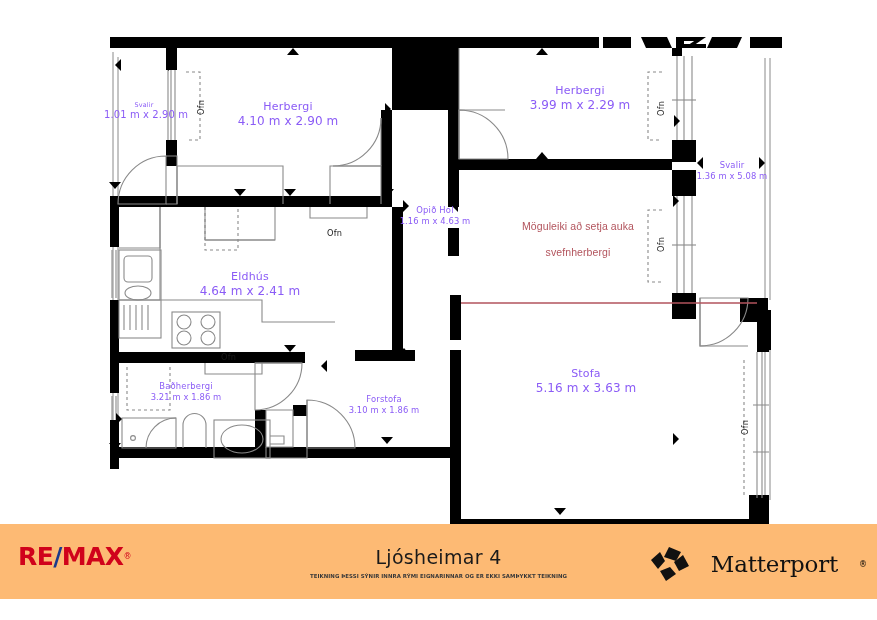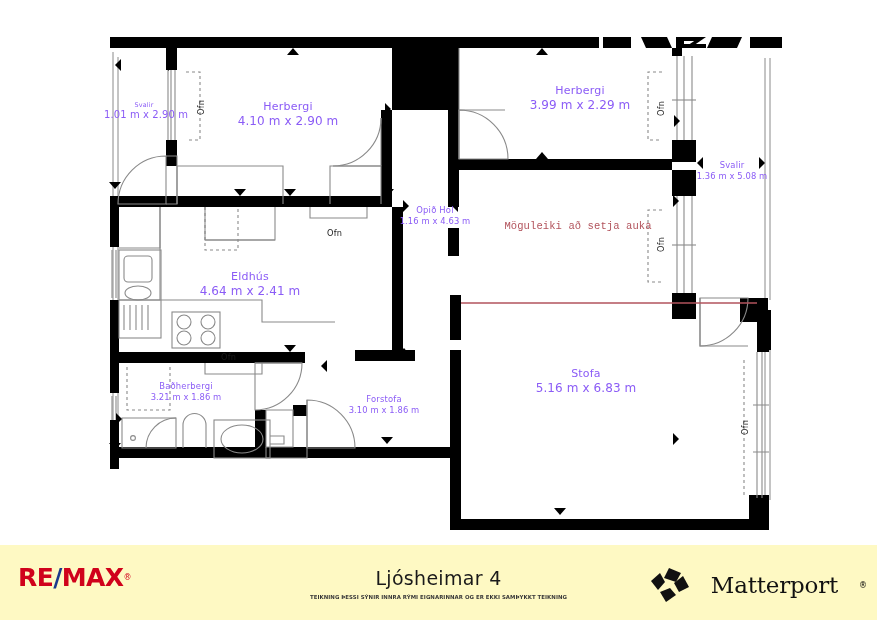--- a/index.html
+++ b/index.html
@@ -19,24 +19,24 @@
   .lbl.sm .dm{font-size:10px;}
   .lbl.mid .nm{font-size:8.4px;}
   .lbl.mid .dm{font-size:8.4px;}
 
   .ofn{position:absolute;font-size:8.2px;color:#1a1a1a;letter-spacing:.2px;
        white-space:nowrap;pointer-events:none;}
   .ofn.rot{transform:rotate(-90deg);transform-origin:left top;}
 
   .note{position:absolute;color:#b2535c;font-size:10.5px;letter-spacing:.1px;
         white-space:nowrap;text-align:center;pointer-events:none;
-        font-family:Liberation Mono, monospace;}
+        font-family:Liberation Sans, sans-serif;}
 
   
-  #footer{position:absolute;left:0;top:545px;width:877px;height:75px;background:#fef9c3;}
+  #footer{position:absolute;left:0;top:524px;width:877px;height:75px;background:#fdba74;}
   #remax{position:absolute;left:18px;top:18px;}
   #remax .wm{font-size:25px;font-weight:bold;letter-spacing:-.6px;
              font-family:"DejaVu Sans","Liberation Sans",sans-serif;}
   #remax .r1{color:#d0021b;}
   #remax .sl{color:#1b3a8c;}
   #remax .reg{font-size:8px;vertical-align:super;color:#d0021b;}
 
   #center-title{position:absolute;left:0;top:0;width:877px;text-align:center;}
   #center-title .t{margin-top:22px;font-size:19px;color:#1a1a1a;letter-spacing:.3px;}
   #center-title .s{margin-top:5px;font-size:5.4px;color:#3a3a3a;letter-spacing:.05px;
@@ -305,31 +305,32 @@
       <div class="dm">3.21 m x 1.86 m</div>
     </div>
 
     <div class="lbl mid" style="left:324px;top:394px;width:120px;">
       <div class="nm">Forstofa</div>
       <div class="dm">3.10 m x 1.86 m</div>
     </div>
 
     <div class="lbl" style="left:516px;top:367px;width:140px;">
       <div class="nm">Stofa</div>
-      <div class="dm">5.16 m x 6.83 m</div>
+      <div class="dm">5.16 m x 3.63 m</div>
     </div>
 
     <div class="ofn rot" style="left:196px;top:115px;">Ofn</div>
     <div class="ofn rot" style="left:656px;top:116px;">Ofn</div>
     <div class="ofn" style="left:327px;top:228px;">Ofn</div>
     <div class="ofn" style="left:221px;top:352px;">Ofn</div>
     <div class="ofn rot" style="left:656px;top:252px;">Ofn</div>
     <div class="ofn rot" style="left:740px;top:435px;">Ofn</div>
 
     <div class="note" style="left:458px;top:220px;width:240px;">Möguleiki að setja auka</div>
+    <div class="note" style="left:458px;top:246px;width:240px;">svefnherbergi</div>
   </div>
 
   <div id="footer">
 
     <div id="remax">
       <span class="wm r1">RE</span><span class="wm sl">/</span><span class="wm r1">MAX</span><span class="reg">®</span>
     </div>
 
     <div id="center-title">
       <div class="t">Ljósheimar 4</div>

